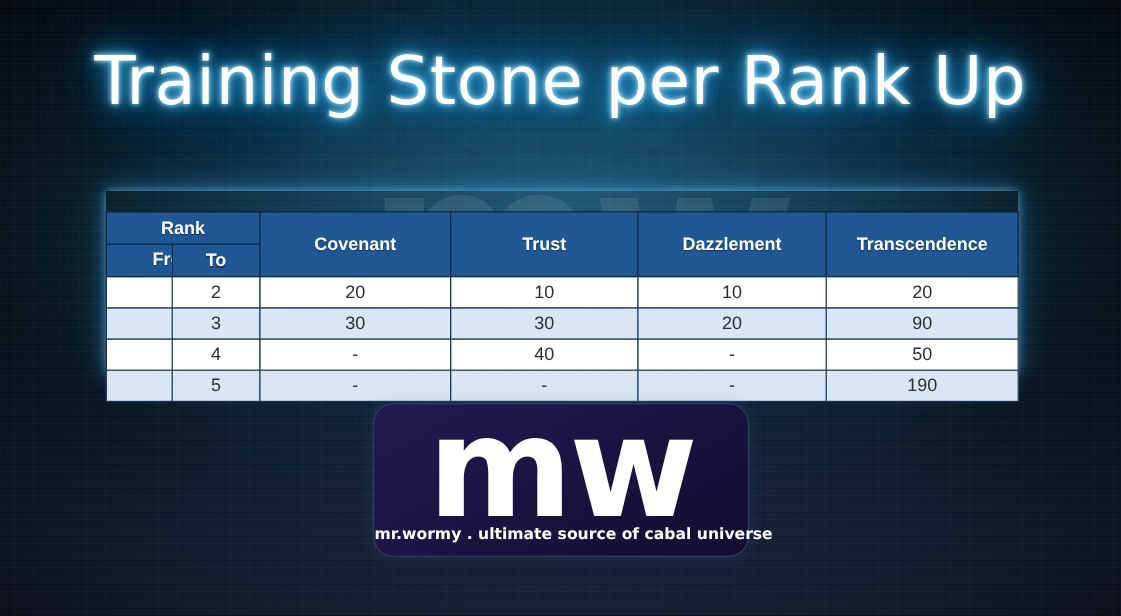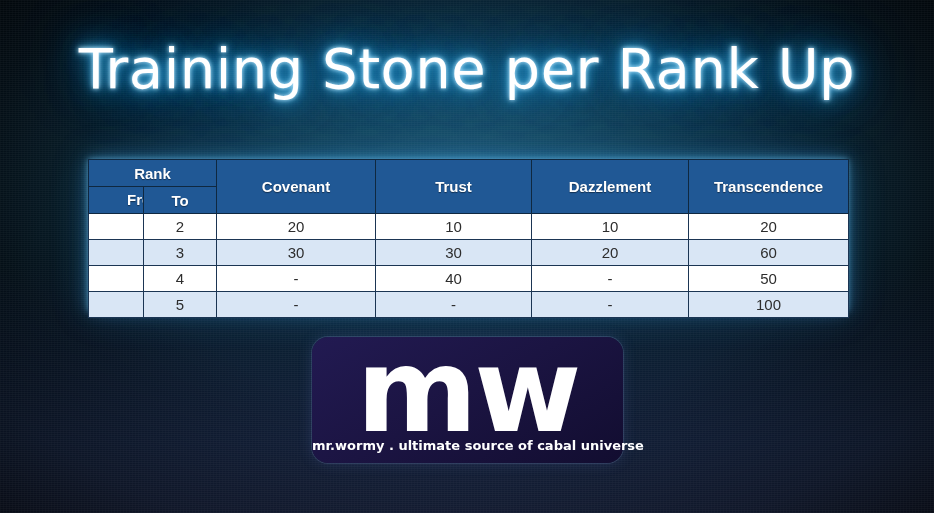--- a/index.html
+++ b/index.html
@@ -115,21 +115,21 @@
     height: 152px;
     box-shadow:
       0 0 6px rgba(120,210,255,.55),
       0 0 16px rgba(70,170,235,.40),
       0 0 34px rgba(40,130,200,.28);
     background: transparent;
   }
   table.stone-table {
     position: absolute;
     left: 88px;
-    top: 159px;
+    top: 176px;
     width: 760px;
     border-collapse: collapse;
     table-layout: fixed;
     font-size: 15px;
   }
   table.stone-table th,
   table.stone-table td {
     border: 1px solid #17314d;
     padding: 0;
     text-align: center;
@@ -269,37 +269,37 @@
         <td>10</td>
         <td>10</td>
         <td>20</td>
       </tr>
       <tr class="alt">
         <td></td>
         <td>3</td>
         <td>30</td>
         <td>30</td>
         <td>20</td>
-        <td>60</td>
+        <td>90</td>
       </tr>
       <tr>
         <td></td>
         <td>4</td>
         <td>-</td>
         <td>40</td>
         <td>-</td>
         <td>50</td>
       </tr>
       <tr class="alt">
         <td></td>
         <td>5</td>
         <td>-</td>
         <td>-</td>
         <td>-</td>
-        <td>100</td>
+        <td>190</td>
       </tr>
     </tbody>
   </table>
 
   <div class="logo-box">
     <div class="logo-mw">mw</div>
     <div class="logo-tag">mr.wormy . ultimate source of cabal universe</div>
   </div>
 
 </div>

